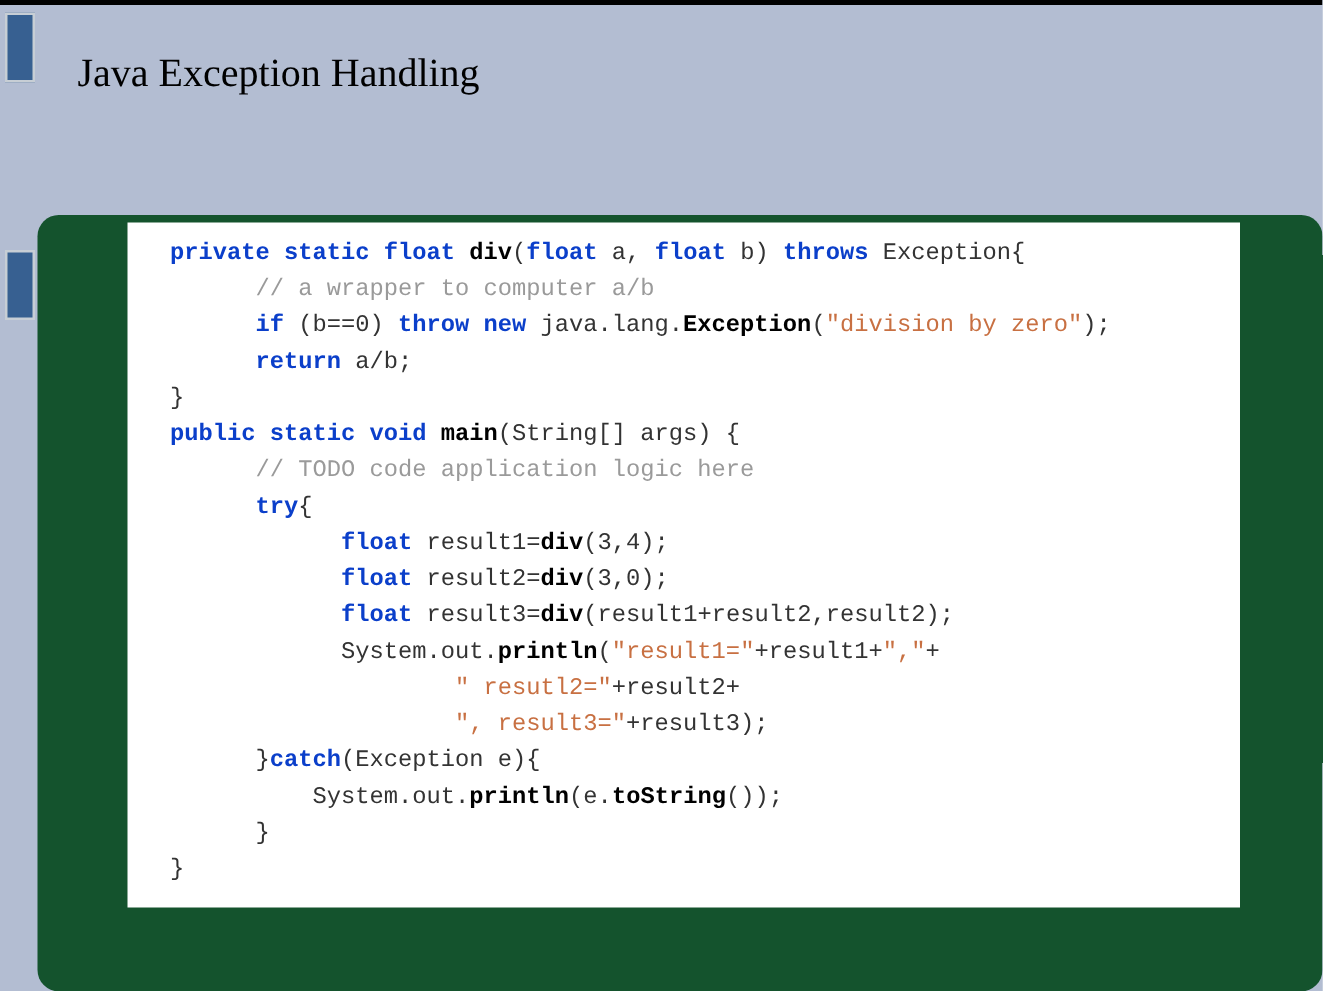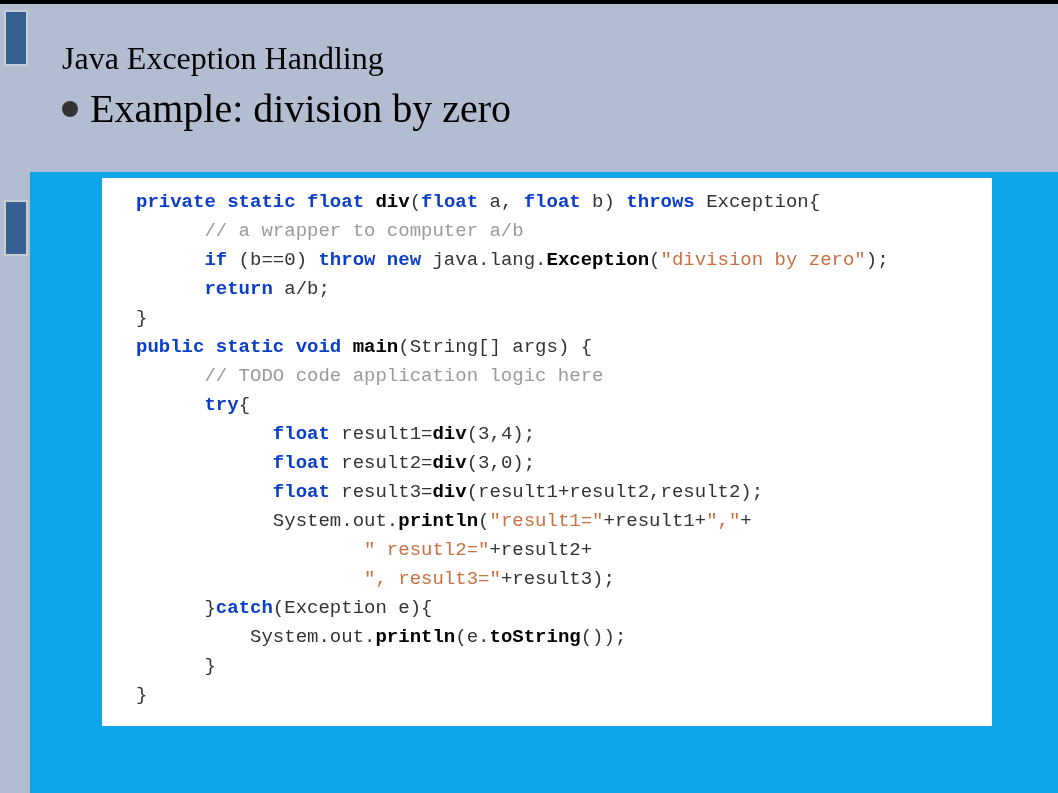--- a/index.html
+++ b/index.html
@@ -56,21 +56,22 @@
   .subtitle-text {
     font-size: 40px;
   }
 
   .content-zone {
     position: absolute;
     top: 172px;
     left: 30px;
     right: 0;
     bottom: 0;
-    background: #0ea5e9;
+    background: #14532d;
+    border-radius: 17px;
   }
 
   .code-box {
     position: absolute;
     left: 72px;
     top: 6px;
     width: 890px;
     height: 548px;
     background: #ffffff;
     box-sizing: border-box;
@@ -92,24 +93,20 @@
 </style>
 </head>
 <body>
 
 <div class="border-top"></div>
 <div class="deco-block deco-top"></div>
 <div class="deco-block deco-mid"></div>
 
 <div class="title-area">
   <div class="title-line">Java Exception Handling</div>
-  <div class="subtitle-row">
-    <span class="bullet"></span>
-    <span class="subtitle-text">Example: division by zero</span>
-  </div>
 </div>
 
 <div class="content-zone">
   <div class="code-box"><span class="kw">private static float </span><span class="id">div</span><span class="pl">(</span><span class="kw">float</span><span class="pl"> a, </span><span class="kw">float</span><span class="pl"> b) </span><span class="kw">throws</span><span class="pl"> Exception{</span>
 <span class="cm">      // a wrapper to computer a/b</span>
 <span class="kw">      if</span><span class="pl"> (b==0) </span><span class="kw">throw new</span><span class="pl"> java.lang.</span><span class="id">Exception</span><span class="pl">(</span><span class="str">"division by zero"</span><span class="pl">);</span>
 <span class="kw">      return</span><span class="pl"> a/b;</span>
 <span class="pl">}</span>
 <span class="kw">public static void </span><span class="id">main</span><span class="pl">(String[] args) {</span>
 <span class="cm">      // TODO code application logic here</span>

